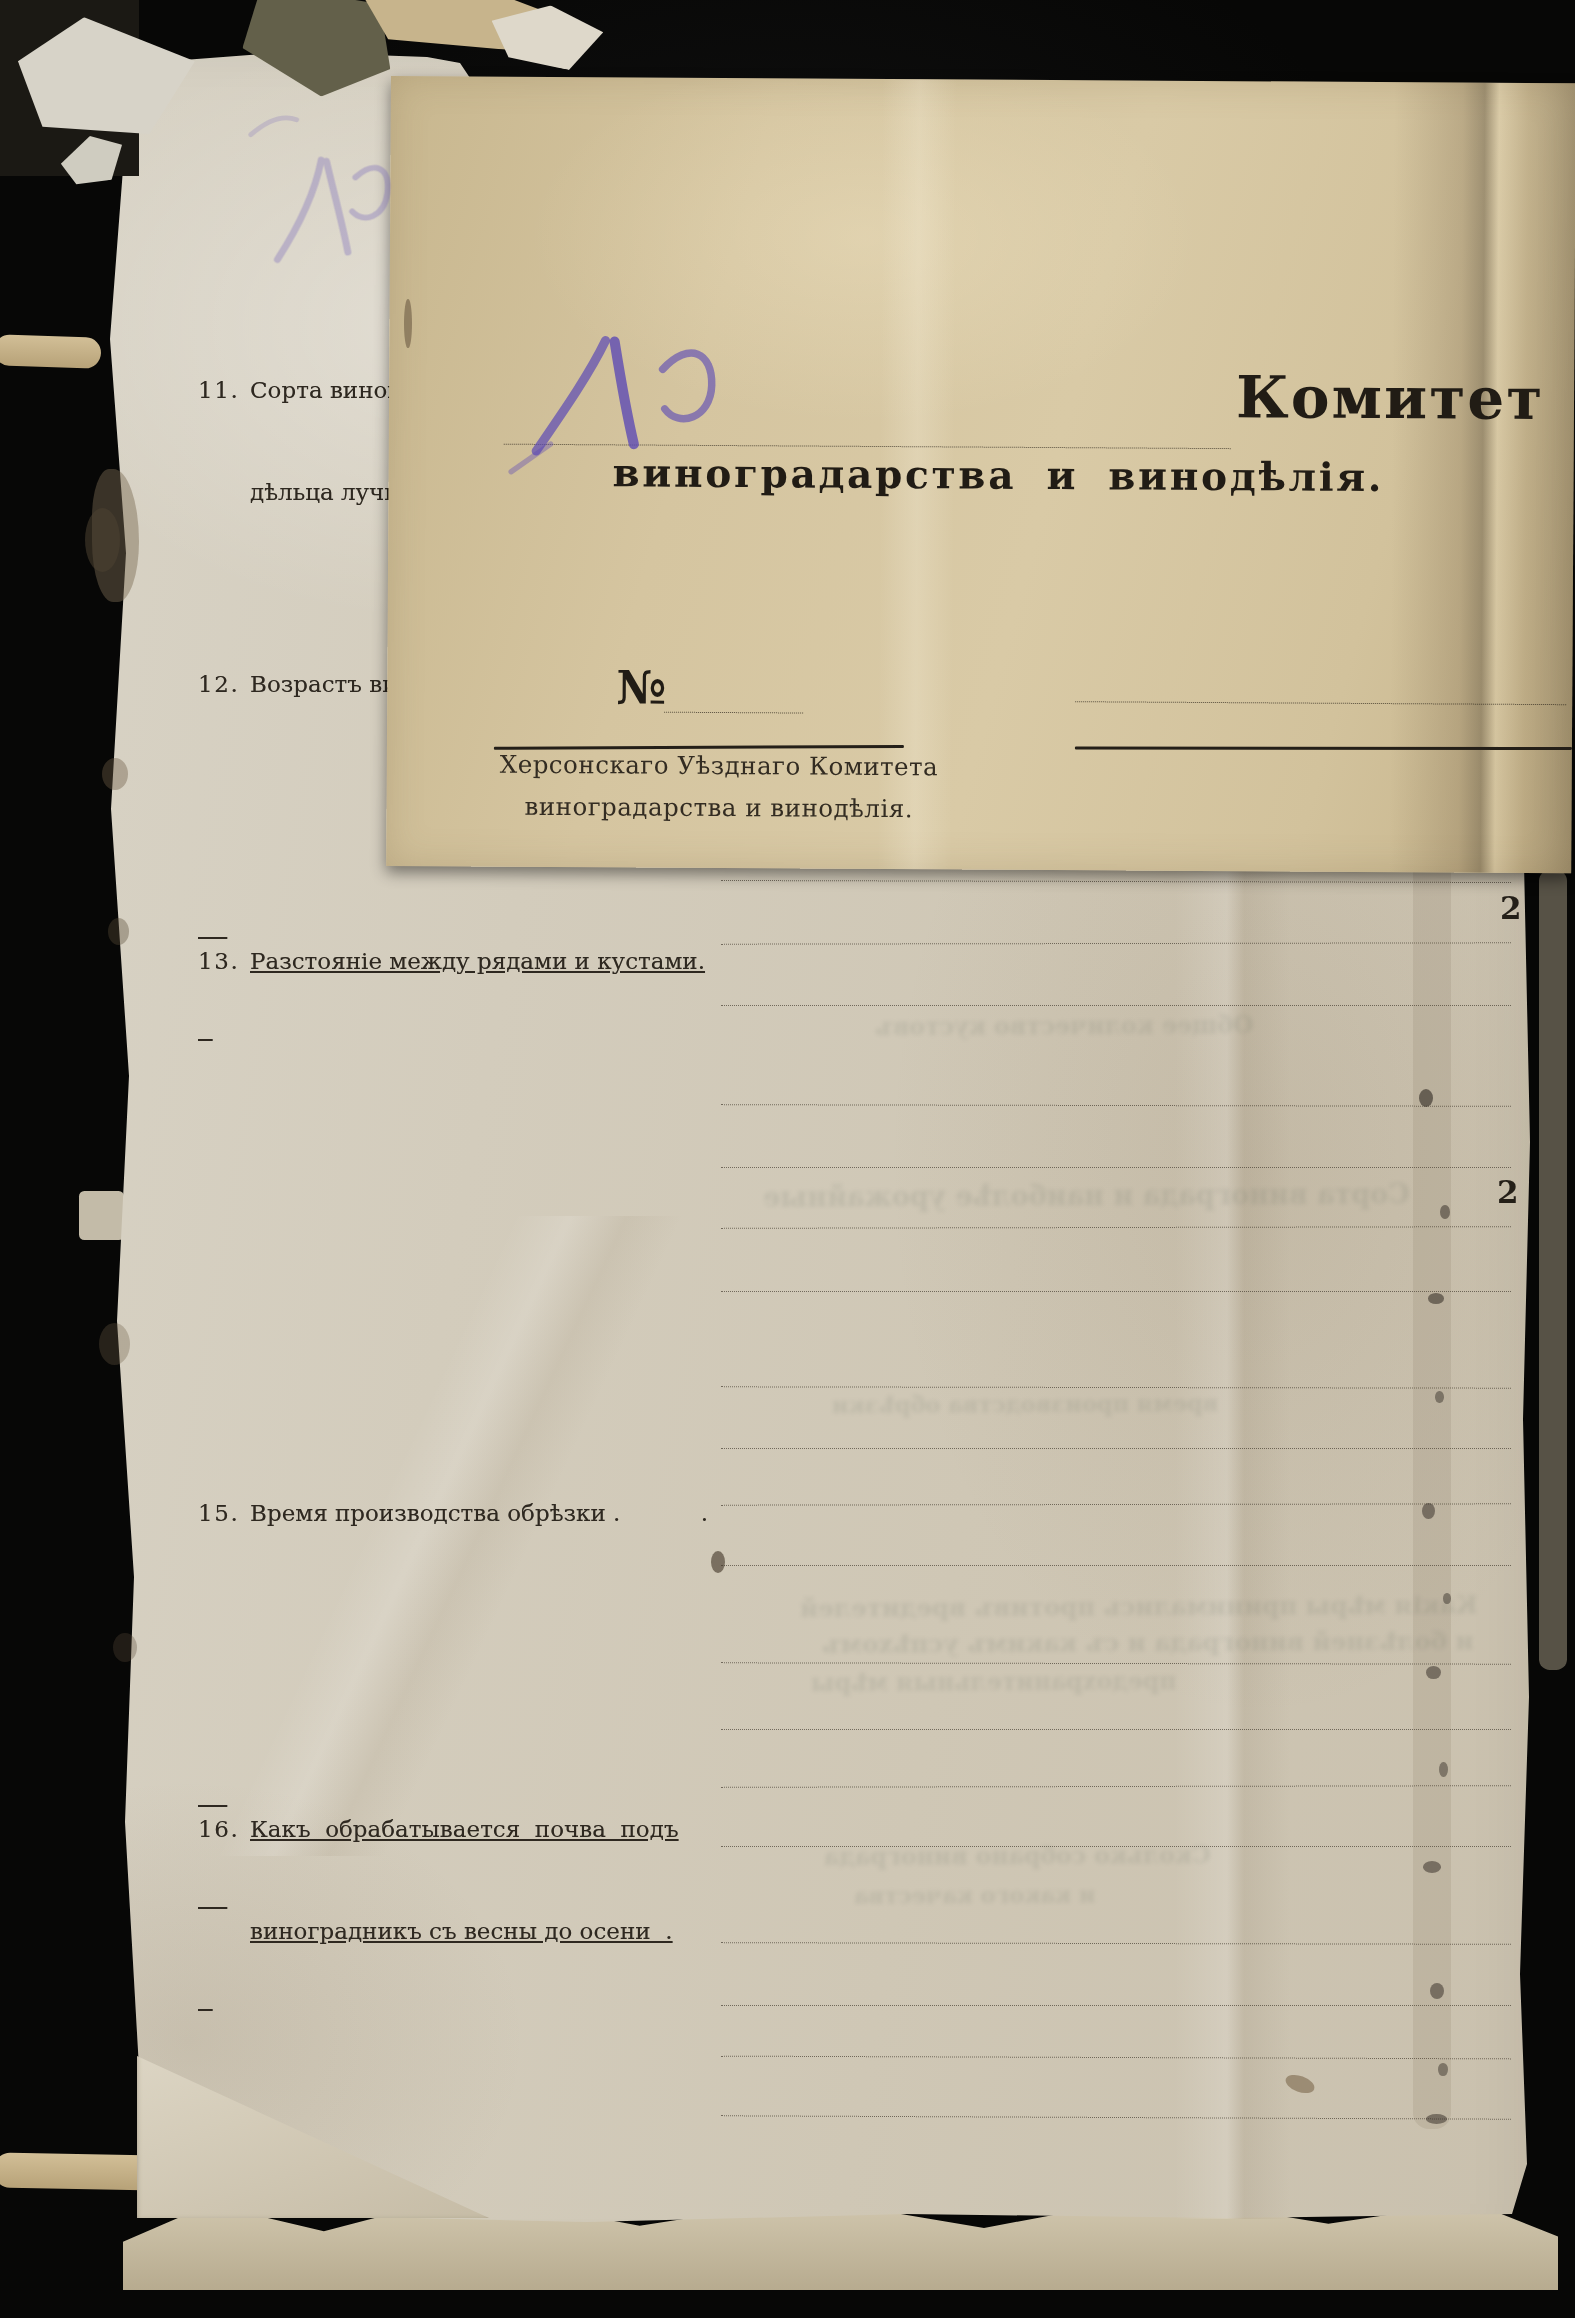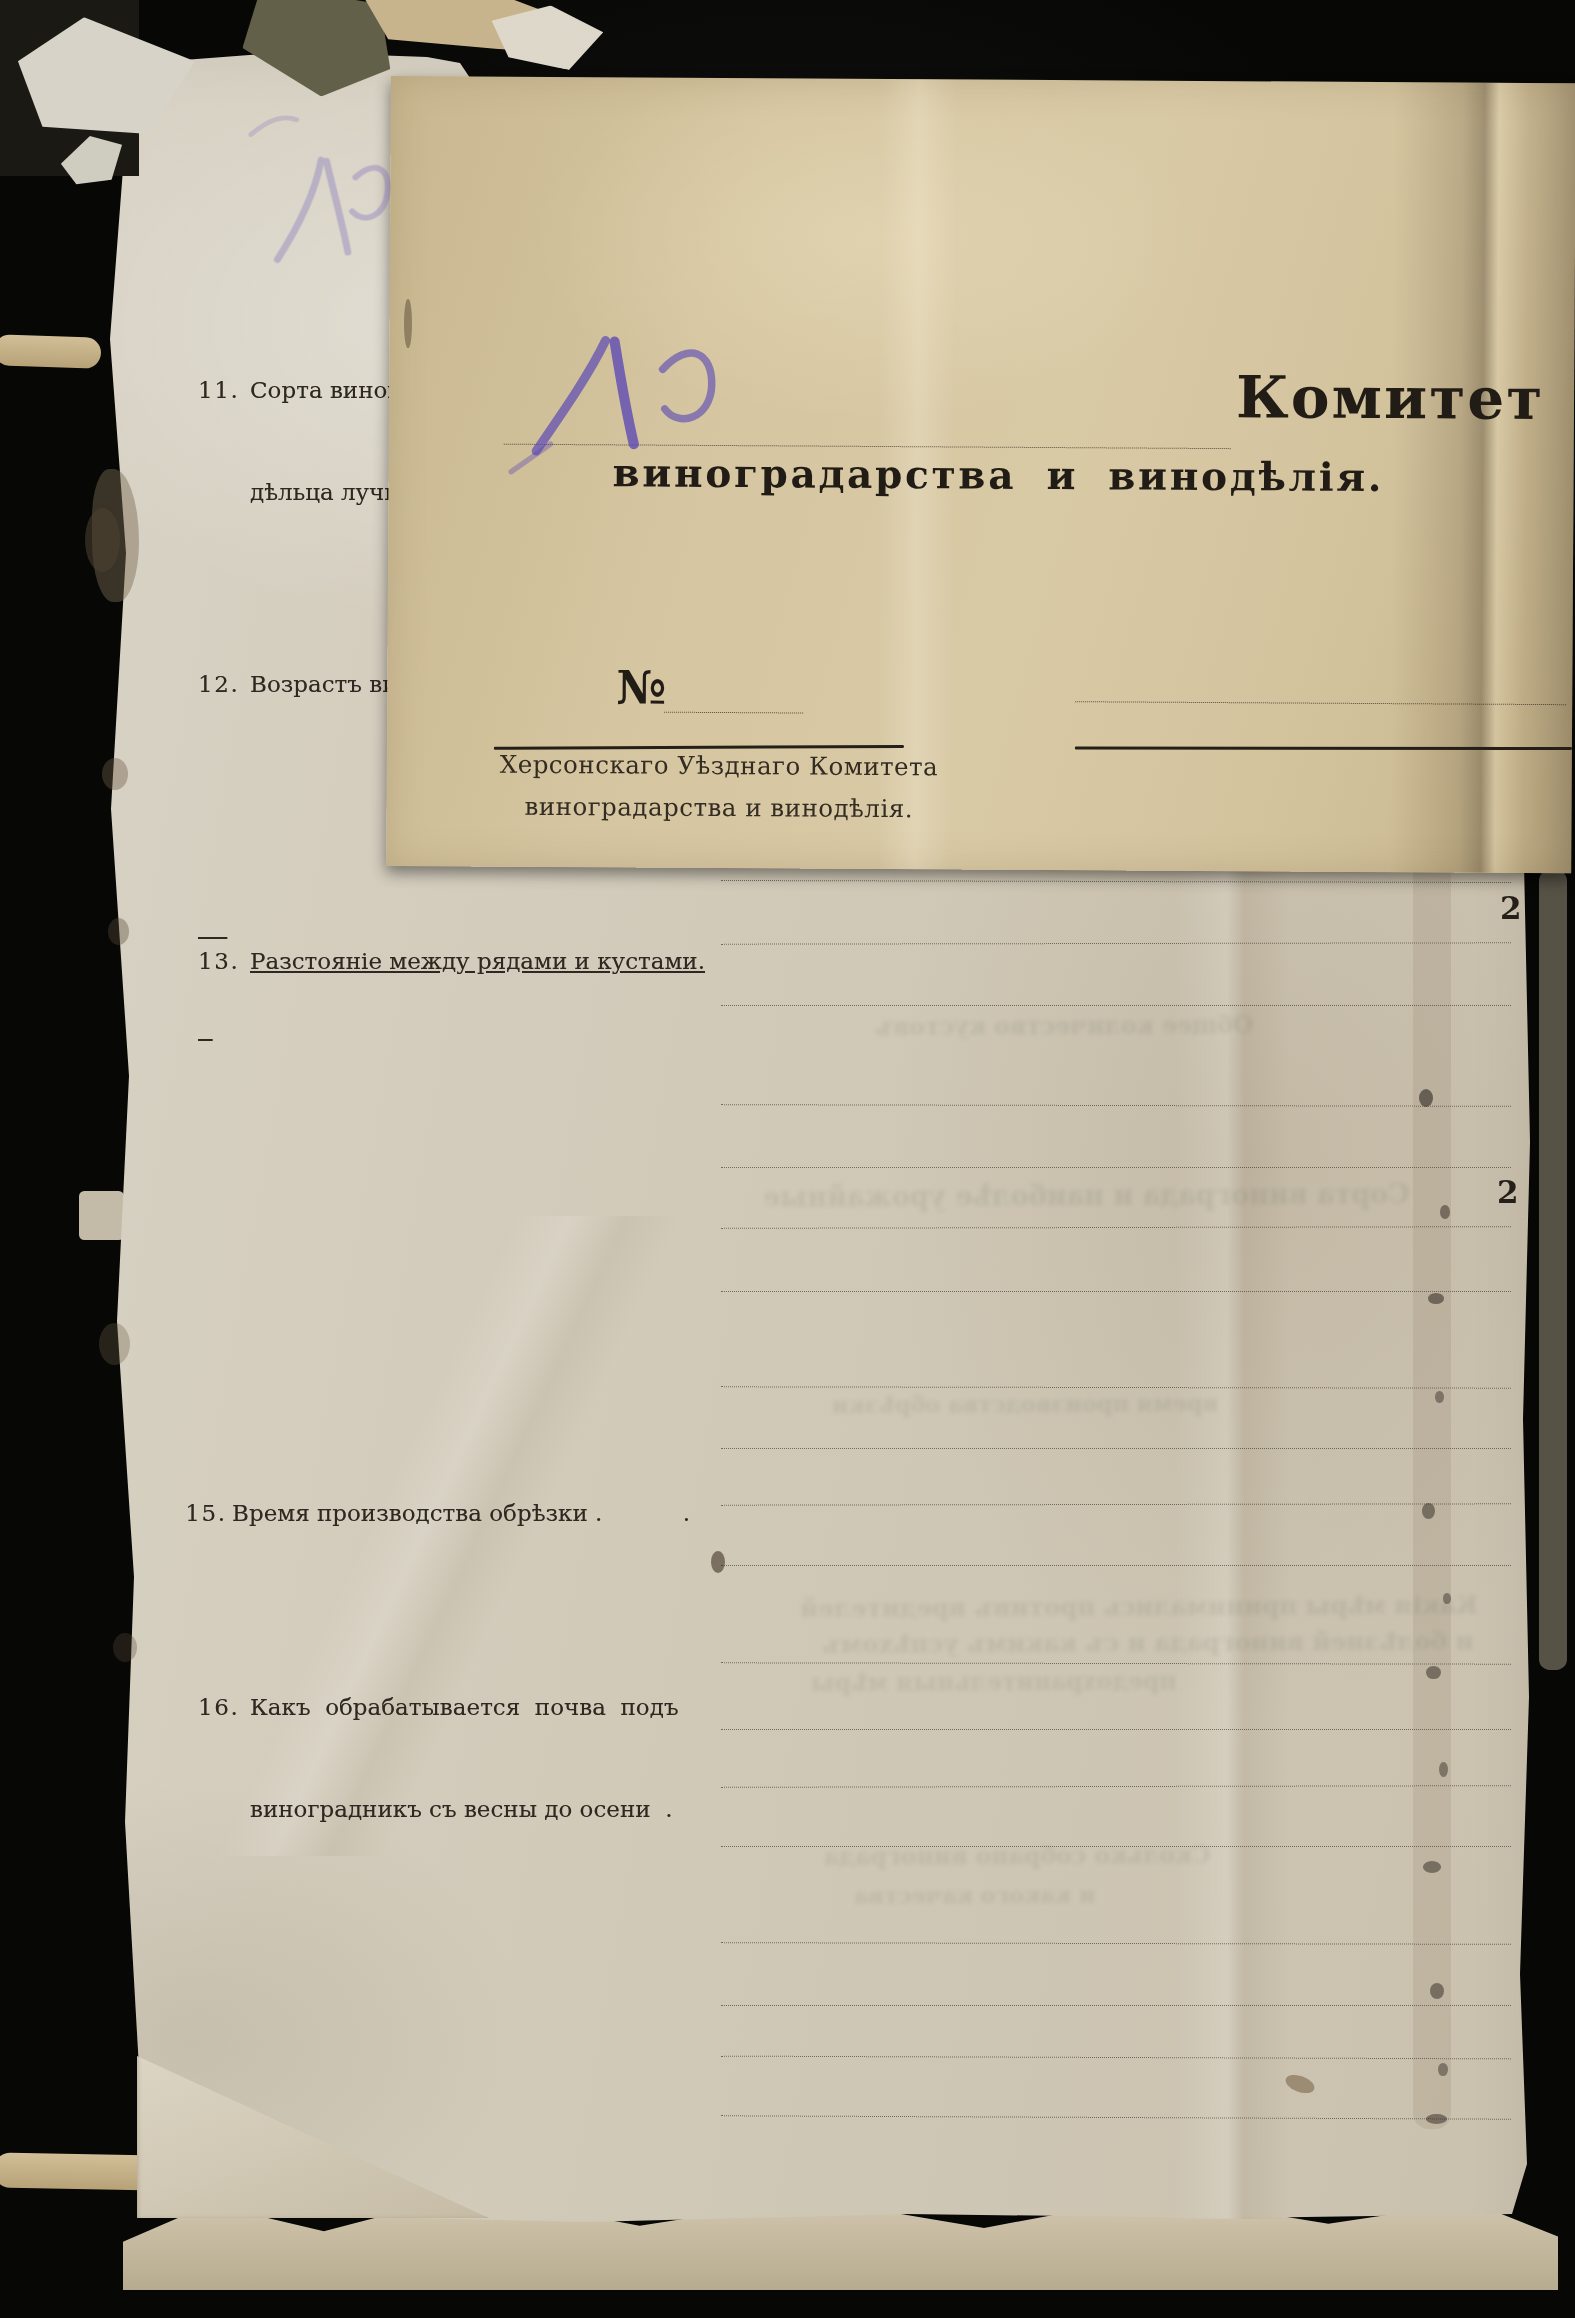--- a/index.html
+++ b/index.html
@@ -101,24 +101,24 @@
   <div class="q-row" style="left:198px;top:305px;">
     <div><span class="q-num">11.</span><span>Сорта виног</span></div>
     <div class="q-cont">дѣльца лучш</div>
   </div>
   <div class="q-row" style="left:198px;top:599px;">
     <div><span class="q-num">12.</span><span>Возрастъ вин</span></div>
   </div>
   <div class="q-row" style="left:198px;top:876px;text-decoration:underline;">
     <div><span class="q-num">13.</span><span>Разстояніе между рядами и кустами.</span></div>
   </div>
-  <div class="q-row" style="left:180px;top:1428px;text-align:center;">
+  <div class="q-row" style="left:198px;top:1428px;">
     <div><span class="q-num">15.</span><span>Время производства обрѣзки .           .</span></div>
   </div>
-  <div class="q-row" style="left:198px;top:1622px;">
+  <div class="q-row" style="left:198px;top:1744px;text-decoration:underline;">
     <div><span class="q-num">16.</span><span>Какъ  обрабатывается  почва  подъ</span></div>
     <div class="q-cont">виноградникъ съ весны до осени  .</div>
   </div>
   <div class="q-row" style="left:198px;top:1948px;">
   </div>
 
   <div class="ans" style="top:881px;transform:rotate(.15deg);"></div>
   <div class="ans" style="top:943px;transform:rotate(-.1deg);"></div>
   <div class="ans" style="top:1005px;"></div>
   <div class="ans" style="top:1105px;transform:rotate(.12deg);"></div>

